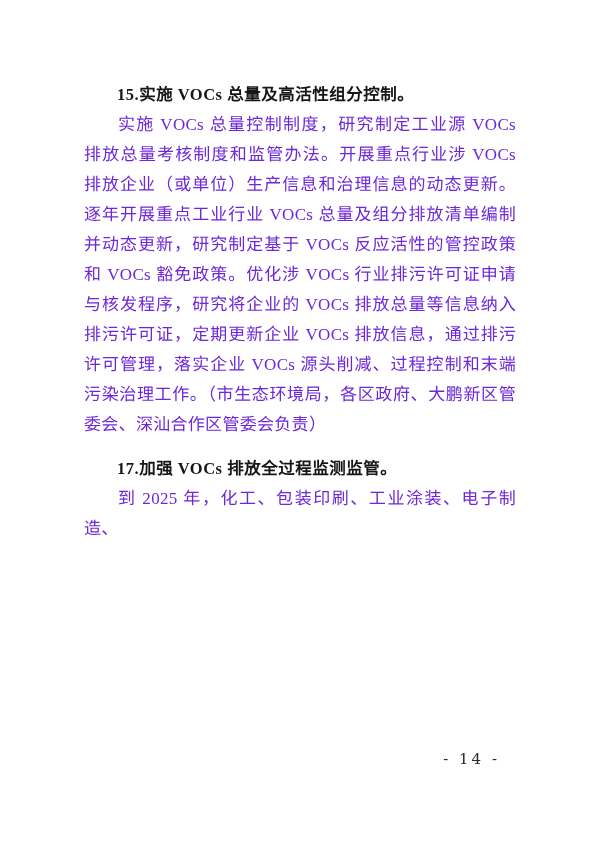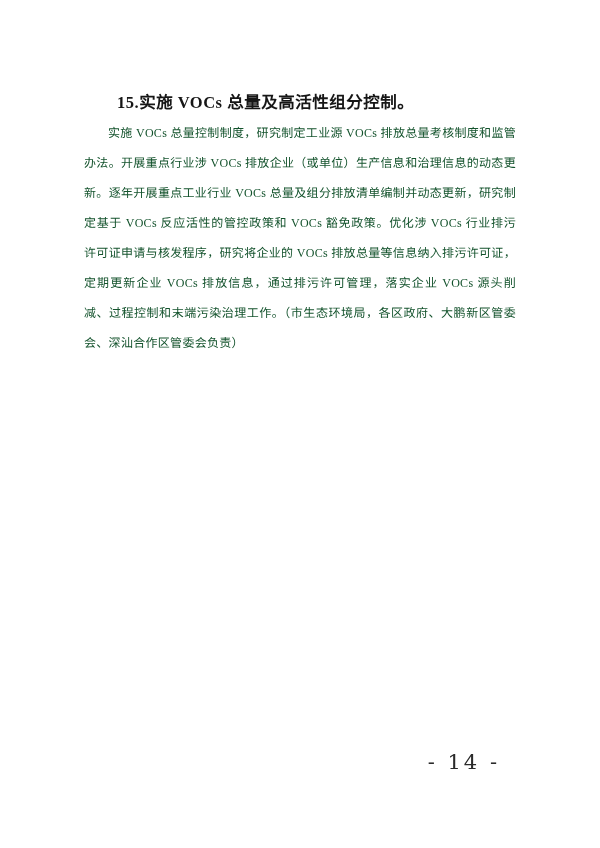--- a/index.html
+++ b/index.html
@@ -29,51 +29,55 @@
   .doc-heading {
     font-size: 16.5px;
     line-height: 30px;
     font-weight: bold;
     text-indent: 2em;
     margin: 14px 0 0 0;
     letter-spacing: 0.5px;
     color: #161616;
   }
   .doc-section:first-child .doc-heading {
-    margin-top: 12px;
+    margin-top: 4px;
   }
   .doc-paragraph {
-    font-size: 12px;
+    font-size: 17px;
     line-height: 30px;
     text-align: justify;
     text-justify: inter-character;
     text-indent: 2em;
     margin: 0;
     letter-spacing: 0.3px;
-    color: #14532d;
+    color: #6d28d9;
   }
   .page-number {
     position: absolute;
     top: 750px;
     right: 100px;
-    font-size: 21px;
+    font-size: 15px;
     letter-spacing: 3px;
     color: #2a2a2a;
     font-family: "DejaVu Serif", "Liberation Serif", serif;
   }
 </style>
 </head>
 <body>
 
 <div class="doc-page">
   <div class="doc-content">
 
     <section class="doc-section">
       <h2 class="doc-heading">15.实施 VOCs 总量及高活性组分控制。</h2>
       <p class="doc-paragraph">实施 VOCs 总量控制制度，研究制定工业源 VOCs 排放总量考核制度和监管办法。开展重点行业涉 VOCs 排放企业（或单位）生产信息和治理信息的动态更新。逐年开展重点工业行业 VOCs 总量及组分排放清单编制并动态更新，研究制定基于 VOCs 反应活性的管控政策和 VOCs 豁免政策。优化涉 VOCs 行业排污许可证申请与核发程序，研究将企业的 VOCs 排放总量等信息纳入排污许可证，定期更新企业 VOCs 排放信息，通过排污许可管理，落实企业 VOCs 源头削减、过程控制和末端污染治理工作。（市生态环境局，各区政府、大鹏新区管委会、深汕合作区管委会负责）</p>
     </section>
 
 
+    <section class="doc-section">
+      <h2 class="doc-heading">17.加强 VOCs 排放全过程监测监管。</h2>
+      <p class="doc-paragraph">到 2025 年，化工、包装印刷、工业涂装、电子制造、</p>
+    </section>
 
   </div>
 
   <div class="page-number">- 14 -</div>
 </div>
 
 </body></html>

